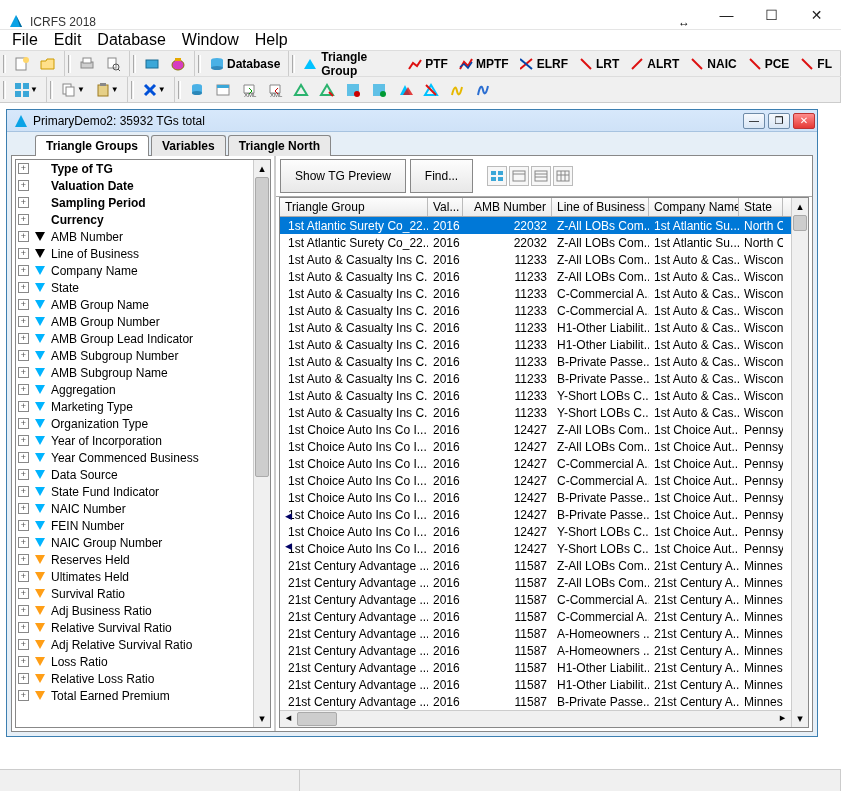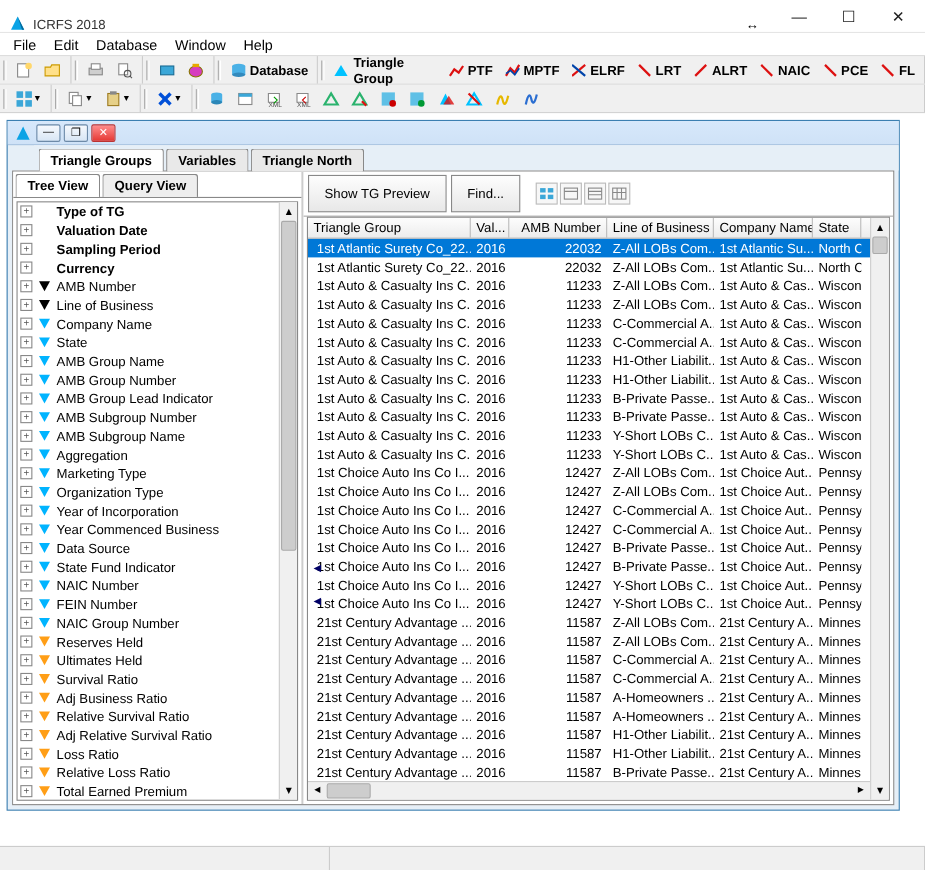--- a/index.html
+++ b/index.html
@@ -7,21 +7,21 @@
 
   
   .window-titlebar { height: 30px; background: #fff; display: flex; align-items: flex-end; padding: 0 2px 0 8px; border-bottom: 1px solid #e5e5e5;}
   .window-titlebar .app-icon { width: 16px; height: 16px; margin-right: 6px; }
   .window-titlebar .title { flex: 1; font-size: 12px; color: #333; }
   .window-ctrl { display: flex; gap: 0; }
   .window-ctrl .btn { width: 45px; height: 29px; display: flex; align-items: center; justify-content: center; font-size: 14px; color: #222;}
 
   
   .menubar { height: 20px; background: #fff; display: flex; padding: 0 4px; align-items: center; }
-  .menubar .item { padding: 2px 8px; font-size: 13px; color: #000; text-align: right; }
+  .menubar .item { padding: 2px 8px; font-size: 16px; color: #000; text-align: right; }
 
   
   .toolbars { background: #f0f0f0; border-bottom: 1px solid #ccc; }
   .toolbar-row { display: flex; align-items: stretch; height: 26px; border-top: 1px solid #ddd; }
   .toolbar-group { display: flex; align-items: center; border-right: 1px solid #ccc; padding: 0 3px; position: relative;}
   .toolbar-group .grip { width: 3px; height: 18px; border-left: 1px solid #aaa; border-right: 1px solid #fff; margin-right: 3px;}
   .toolbar-btn { height: 22px; display: inline-flex; align-items: center; padding: 0 3px; margin: 0 1px; border: 1px solid transparent;}
   .toolbar-btn .icn { width: 16px; height: 16px; display: inline-flex; align-items: center; justify-content: center;}
   .toolbar-btn .lbl { margin-left: 2px; font-weight: bold; font-size: 12px; }
 
@@ -421,40 +421,37 @@
   </div>
 </div>
 
 <div class="workarea">
 
   <div class="mdi">
     <div class="mdi-title">
       <span class="icon"><svg width="16" height="16">
             <polygon points="2,14 8,2 14,14" fill="#0aa3e6"></polygon>
           </svg></span>
+      <span class="t">PrimaryDemo2: 35932 TGs total</span>
       <div class="mdi-ctrl">
         <span class="b">—</span>
         <span class="b">❐</span>
         <span class="b red">✕</span>
       </div>
     </div>
 
     <div class="outer-tabs">
       <div class="tab"><span class="lab">Triangle Groups</span></div>
       <div class="tab inactive"><span class="lab">Variables</span></div>
       <div class="tab inactive"><span class="lab">Triangle North</span></div>
     </div>
 
     <div class="mdi-body">
 
       <div class="left-pane">
-        <div class="inner-tabs">
-          <div class="tab"><span class="lab">Tree View</span></div>
-          <div class="tab inactive"><span class="lab">Query View</span></div>
-        </div>
         <div class="tree" id="tree">
             <div class="tree-row bold">
     <span class="exp">+</span>
     <span class="ticon"></span>
     <span class="tlab">Type of TG</span>
   </div>
             <div class="tree-row bold">
     <span class="exp">+</span>
     <span class="ticon"></span>
     <span class="tlab">Valuation Date</span>

